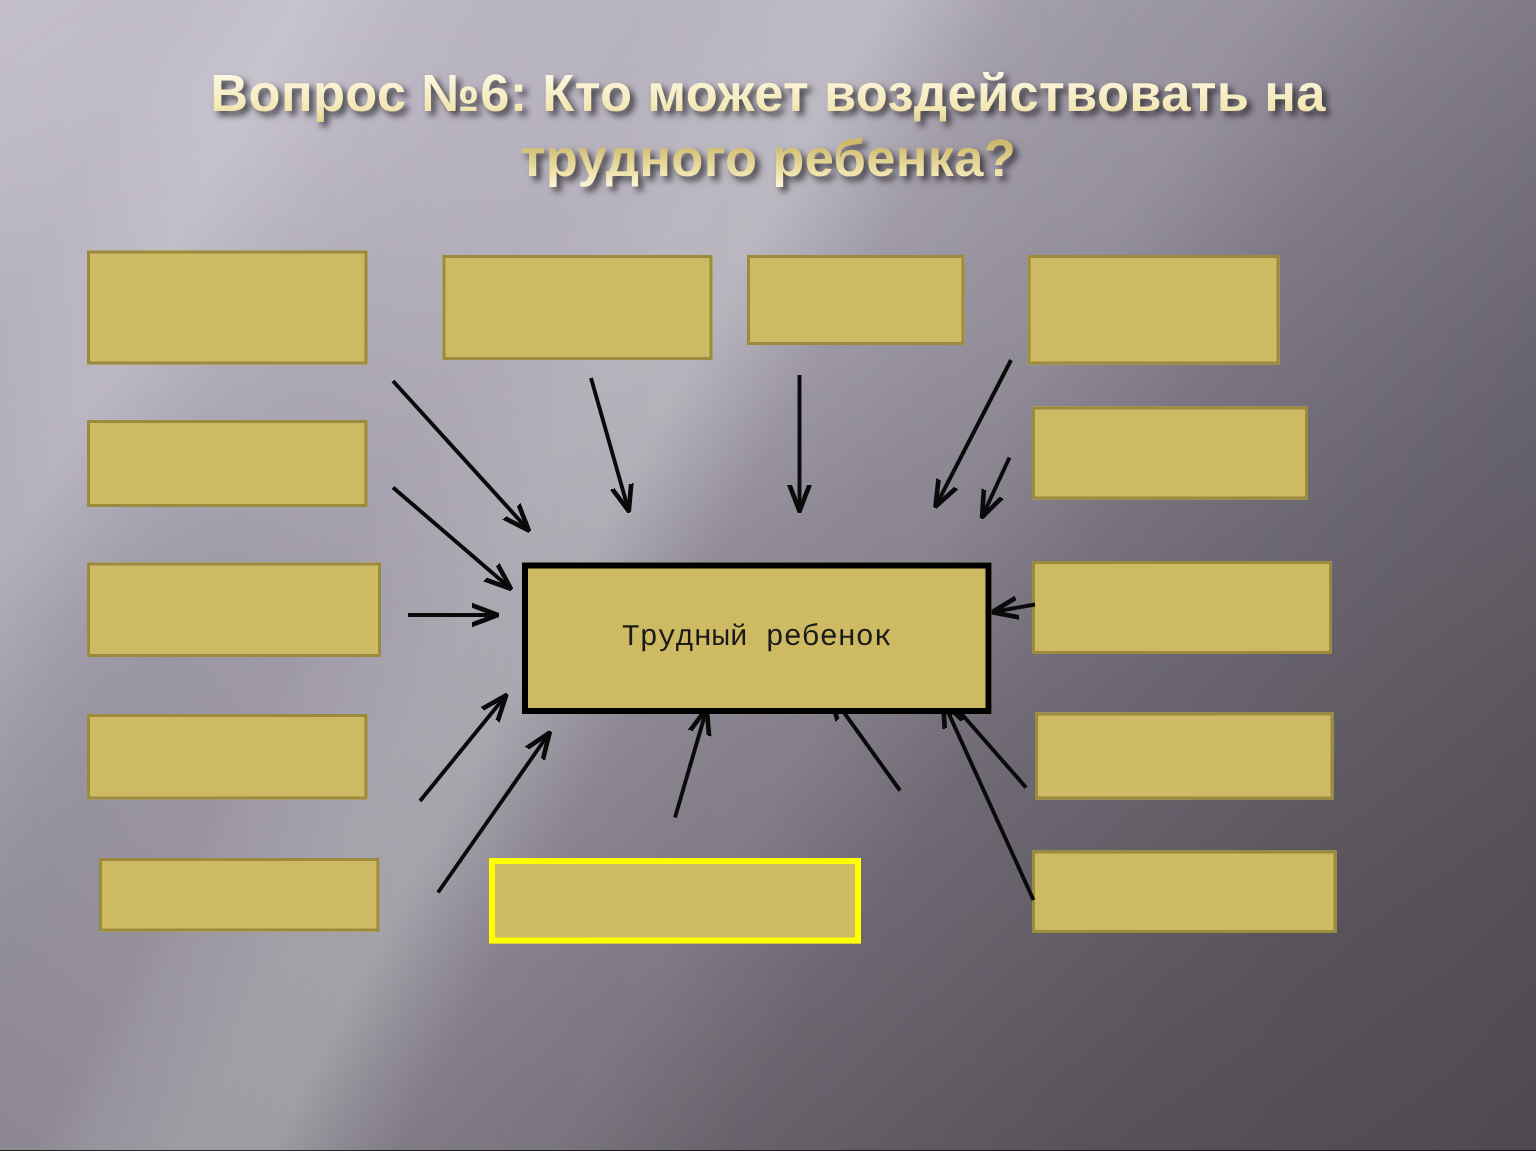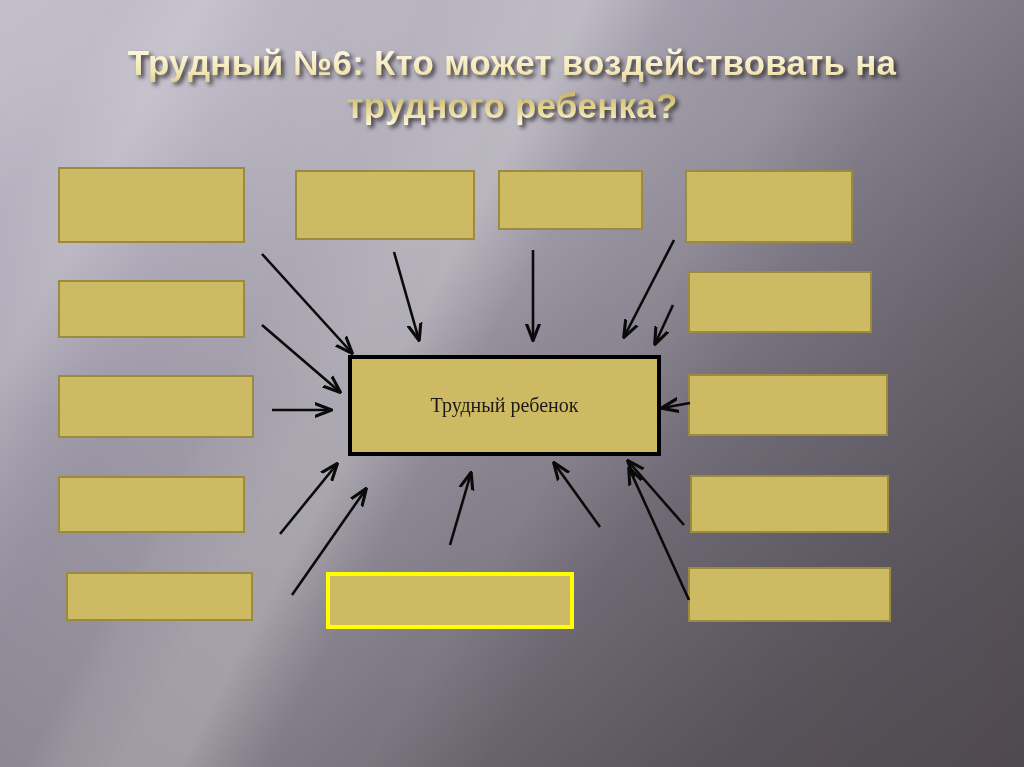--- a/index.html
+++ b/index.html
@@ -79,44 +79,45 @@
     z-index: 4;
   }
   .box.highlight {
     border: 4px solid #ffff00;
   }
   .box.center {
     border: 4px solid #000000;
     display: flex;
     align-items: center;
     justify-content: center;
-    font-family: Liberation Serif, serif;
+    font-family: Liberation Mono, monospace;
     font-size: 20px;
     color: #1a1a1a;
     z-index: 6;
+    margin-top: 20px;
   }
 
   
   #arrows {
     position: absolute;
     left: 0;
     top: 0;
     width: 1024px;
     height: 767px;
     z-index: 5;
     pointer-events: none;
   }
   #arrows line { stroke: #0a0a0a; stroke-width: 2.6; }
 </style>
 </head>
 <body>
 
 <div id="slide">
 
-  <div id="title">Трудный №6: Кто может воздействовать на трудного ребенка?</div>
+  <div id="title">Вопрос №6: Кто может воздействовать на трудного ребенка?</div>
 
   <svg id="arrows" viewBox="0 0 1024 767" xmlns="http://www.w3.org/2000/svg">
     <defs>
       <marker id="ah" viewBox="0 0 10 10" refX="9" refY="5" markerWidth="7" markerHeight="7" orient="auto-start-reverse">
         <path d="M 0 1.4 L 9.4 5 L 0 8.6" fill="none" stroke="#0a0a0a" stroke-width="1.7" stroke-linecap="round" stroke-linejoin="round"></path>
       </marker>
     </defs>
 
     <line x1="262" y1="254" x2="352" y2="353" marker-end="url(#ah)"></line>
     <line x1="262" y1="325" x2="340" y2="392" marker-end="url(#ah)"></line>

